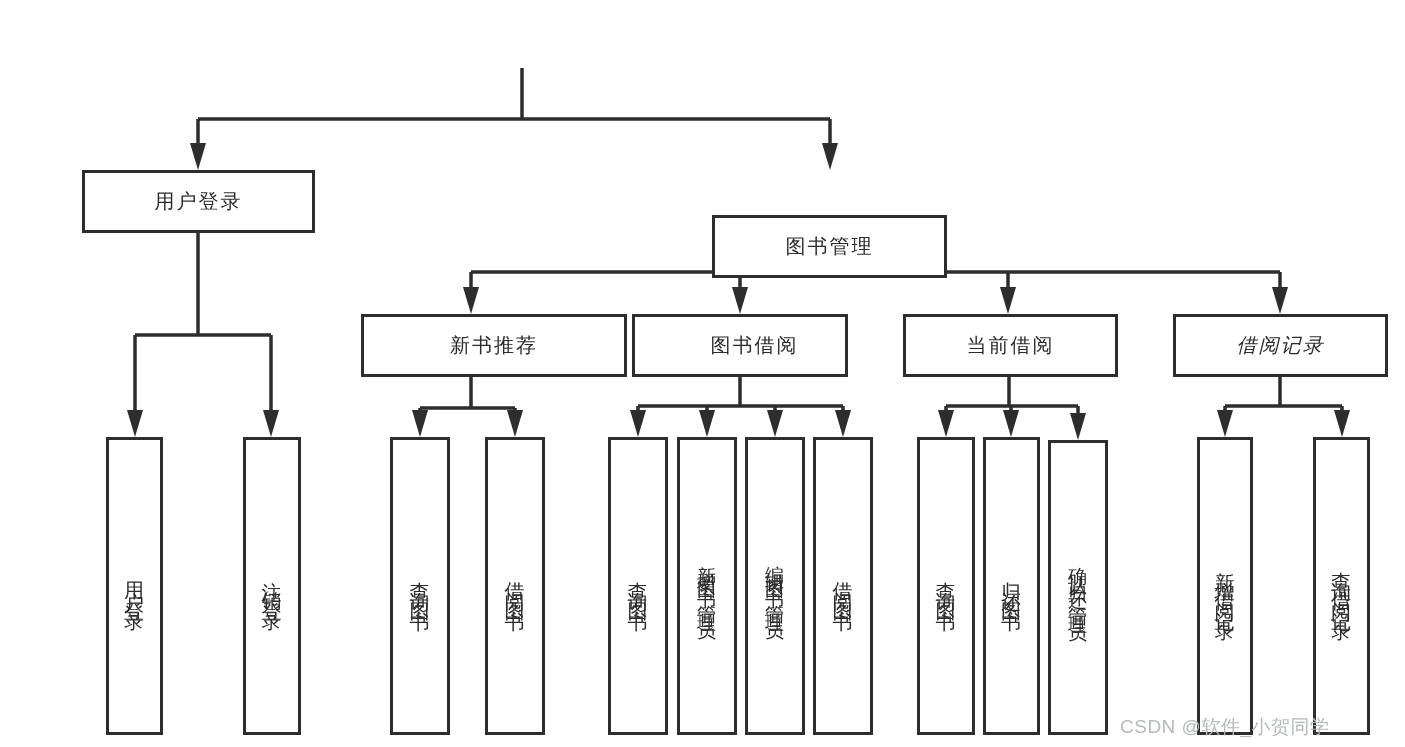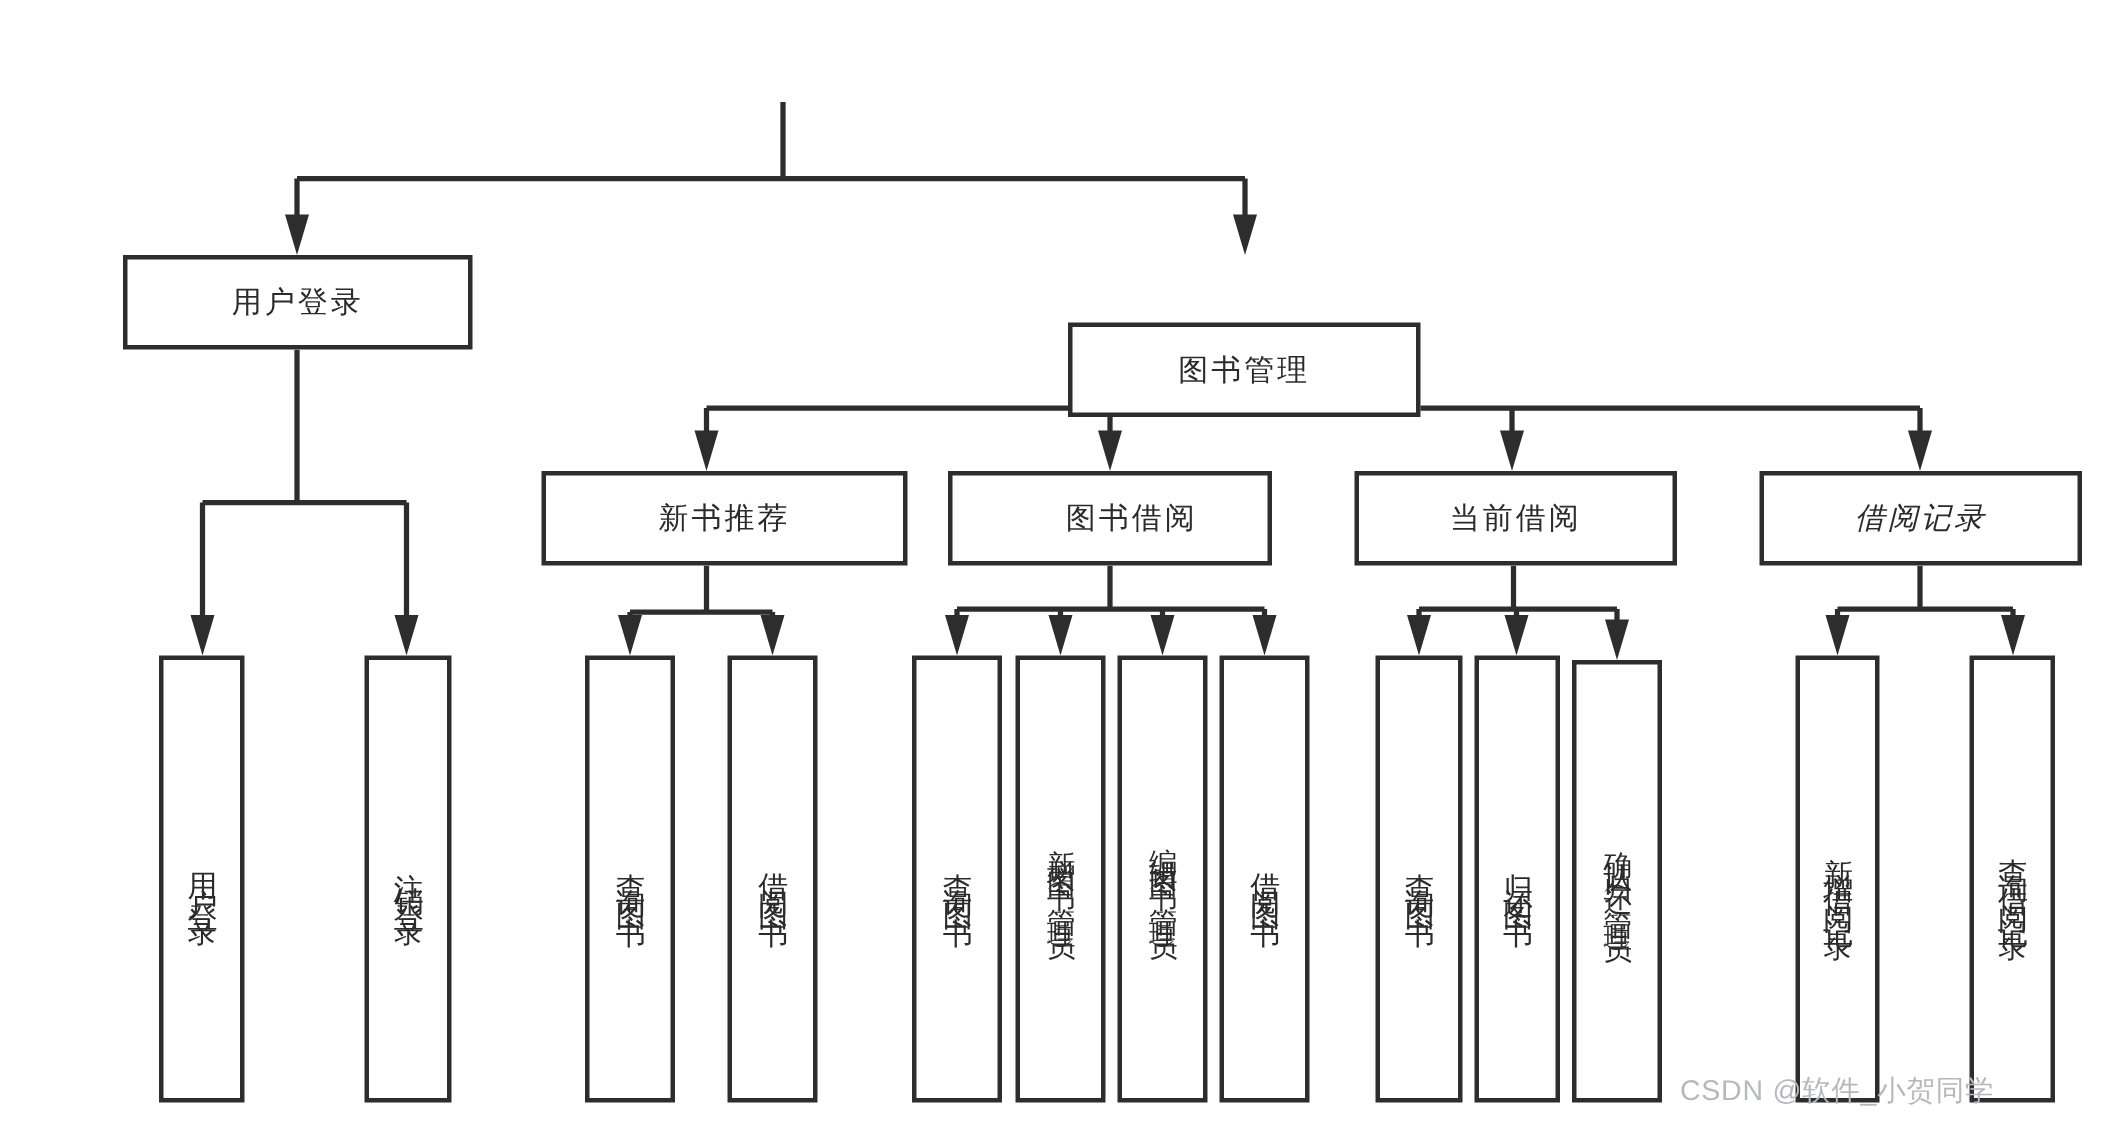--- a/index.html
+++ b/index.html
@@ -109,21 +109,21 @@
   </svg>
 
 
   <div class="box hbox" style="left:82px; top:170px; width:233px; height:63px;">
     <span>用户登录</span>
   </div>
   <div class="box hbox" style="left:712px; top:170px; width:235px; height:63px;margin-top:45px;">
     <span>图书管理</span>
   </div>
 
-  <div class="box hbox" style="left:361px; top:314px; width:244px; height:63px;">
+  <div class="box hbox" style="left:361px; top:314px; width:266px; height:63px;">
     <span>新书推荐</span>
   </div>
   <div class="box hbox" style="left:632px; top:314px; width:216px; height:63px;padding-left:29px;">
     <span>图书借阅</span>
   </div>
   <div class="box hbox" style="left:903px; top:314px; width:215px; height:63px;text-align:right;">
     <span>当前借阅</span>
   </div>
   <div class="box hbox" style="left:1173px; top:314px; width:215px; height:63px;font-style:italic;">
     <span>借阅记录</span>

